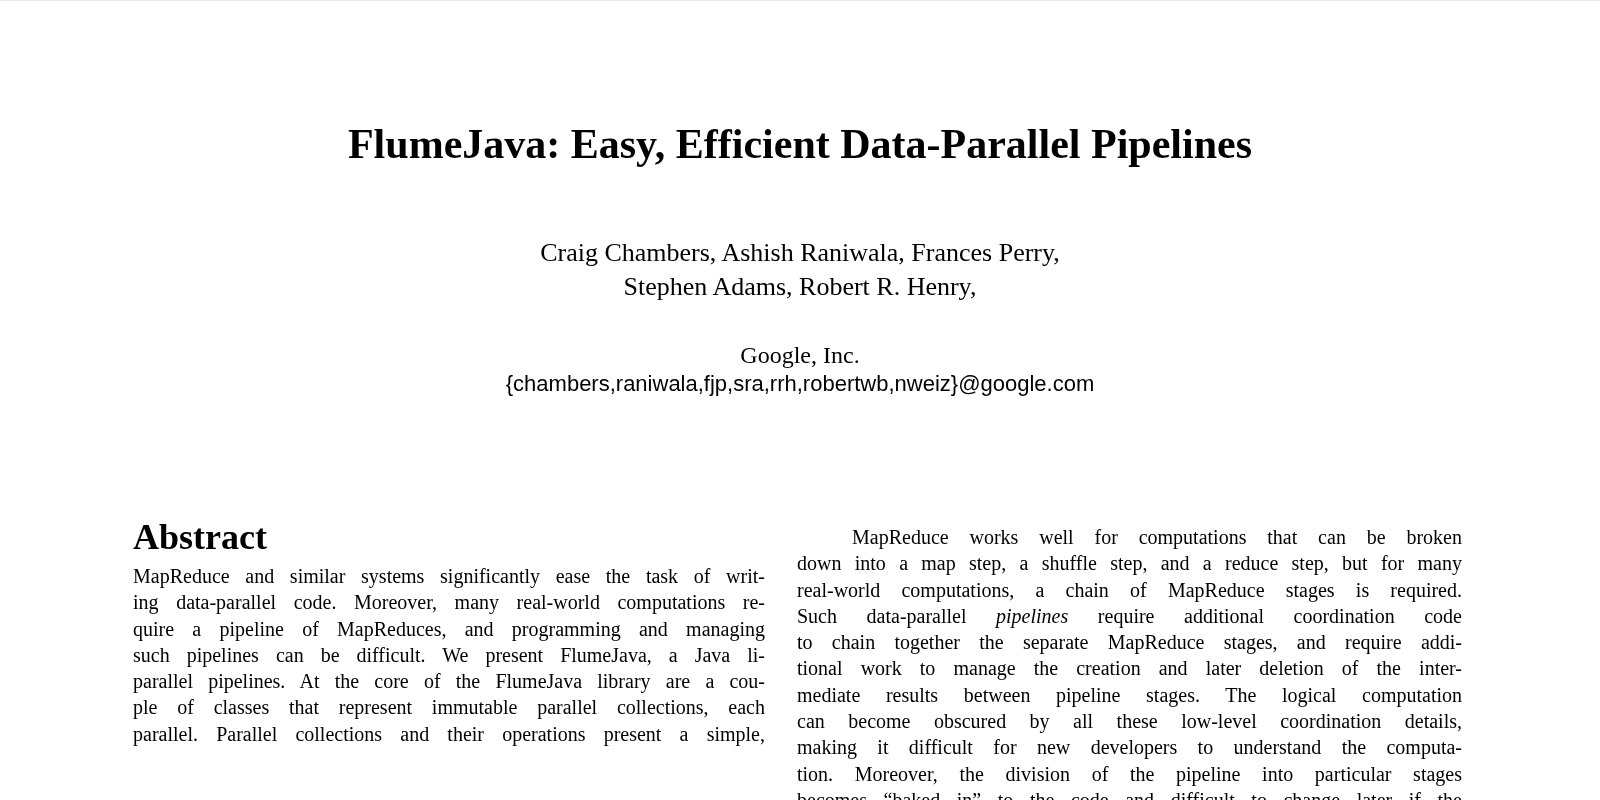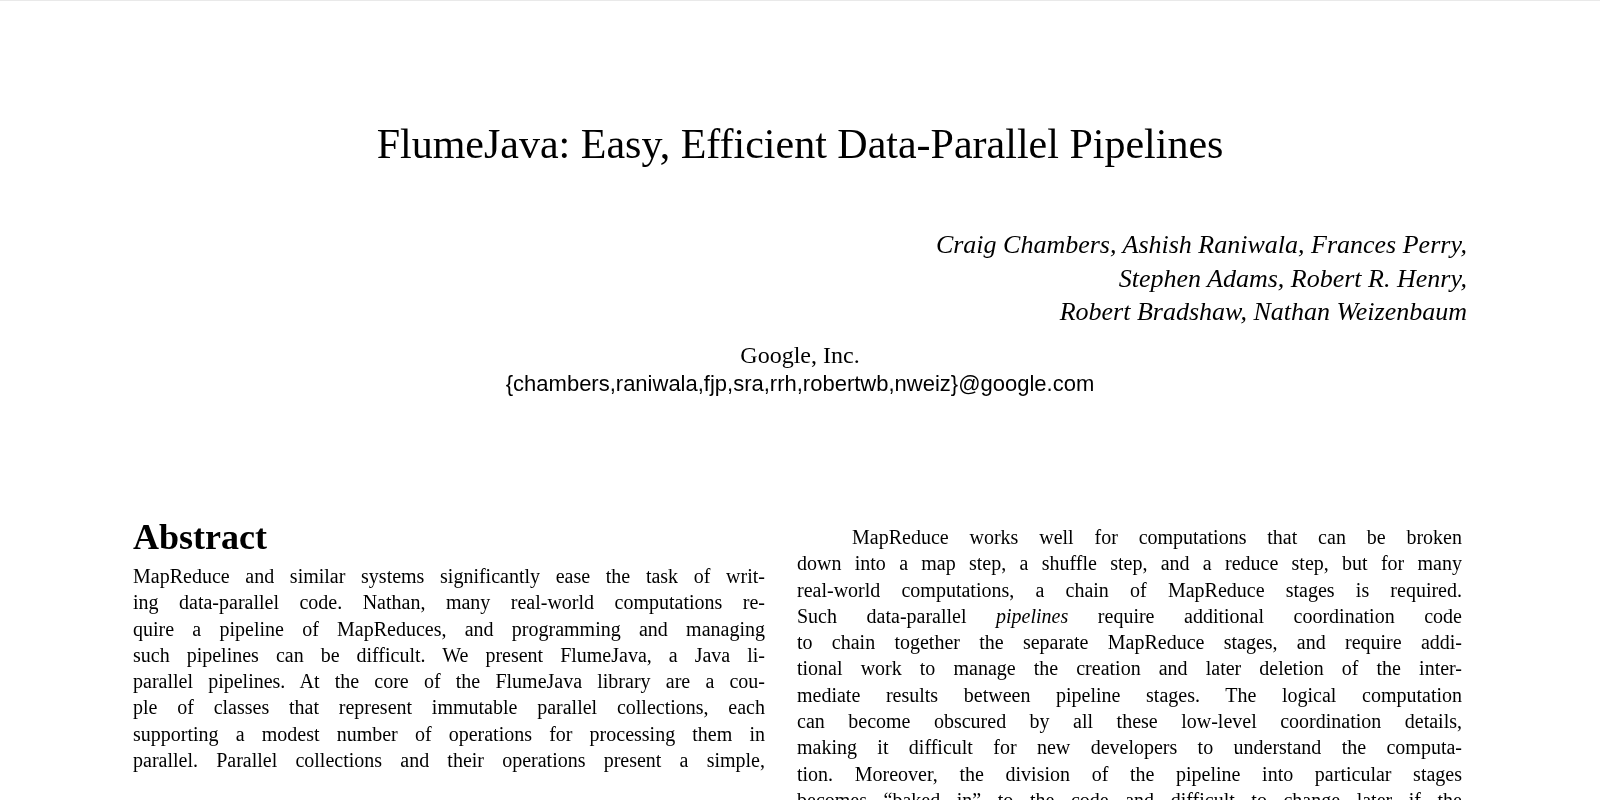--- a/index.html
+++ b/index.html
@@ -23,34 +23,33 @@
     height: 1px;
     background: #e9e9e9;
   }
   .title {
     position: absolute;
     top: 120px;
     left: 133px;
     width: 1334px;
     margin: 0;
     text-align: center;
-    font-weight: normal;
+    font-weight: bold;
     font-size: 42px;
     line-height: 48px;
     font-family: "Liberation Serif", serif;
   }
   .authors {
     position: absolute;
-    top: 228px;
+    top: 236px;
     left: 133px;
     width: 1334px;
-    text-align: right;
+    text-align: center;
     font-size: 26px;
     line-height: 33.5px;
-    font-style: italic;
   }
   .affiliation {
     position: absolute;
     top: 342px;
     left: 133px;
     width: 1334px;
     text-align: center;
     font-size: 24px;
     line-height: 26px;
   }
@@ -99,37 +98,35 @@
 <body>
 
 <div class="page">
   <div class="top-edge"></div>
 
   <h1 class="title">FlumeJava: Easy, Efficient Data-Parallel Pipelines</h1>
 
   <div class="authors">
     <div class="author-line">Craig Chambers, Ashish Raniwala, Frances Perry,</div>
     <div class="author-line">Stephen Adams, Robert R. Henry,</div>
-    <div class="author-line">Robert Bradshaw, Nathan Weizenbaum</div>
   </div>
 
   <div class="affiliation">Google, Inc.</div>
 
   <div class="email">{chambers,raniwala,fjp,sra,rrh,robertwb,nweiz}@google.com</div>
 
   <div class="col col-left">
     <h2 class="abstract-heading">Abstract</h2>
     <div class="body-lines">
         <div class="line">MapReduce and similar systems significantly ease the task of writ-</div>
-        <div class="line">ing data-parallel code. Nathan, many real-world computations re-</div>
+        <div class="line">ing data-parallel code. Moreover, many real-world computations re-</div>
         <div class="line">quire a pipeline of MapReduces, and programming and managing</div>
         <div class="line">such pipelines can be difficult. We present FlumeJava, a Java li-</div>
         <div class="line">parallel pipelines. At the core of the FlumeJava library are a cou-</div>
         <div class="line">ple of classes that represent immutable parallel collections, each</div>
-        <div class="line">supporting a modest number of operations for processing them in</div>
         <div class="line">parallel. Parallel collections and their operations present a simple,</div>
       </div>
   </div>
 
   <div class="col col-right">
     <div class="body-lines">
         <div class="line">MapReduce works well for computations that can be broken</div>
         <div class="line">down into a map step, a shuffle step, and a reduce step, but for many</div>
         <div class="line">real-world computations, a chain of MapReduce stages is required.</div>
         <div class="line">Such data-parallel <i>pipelines</i> require additional coordination code</div>

